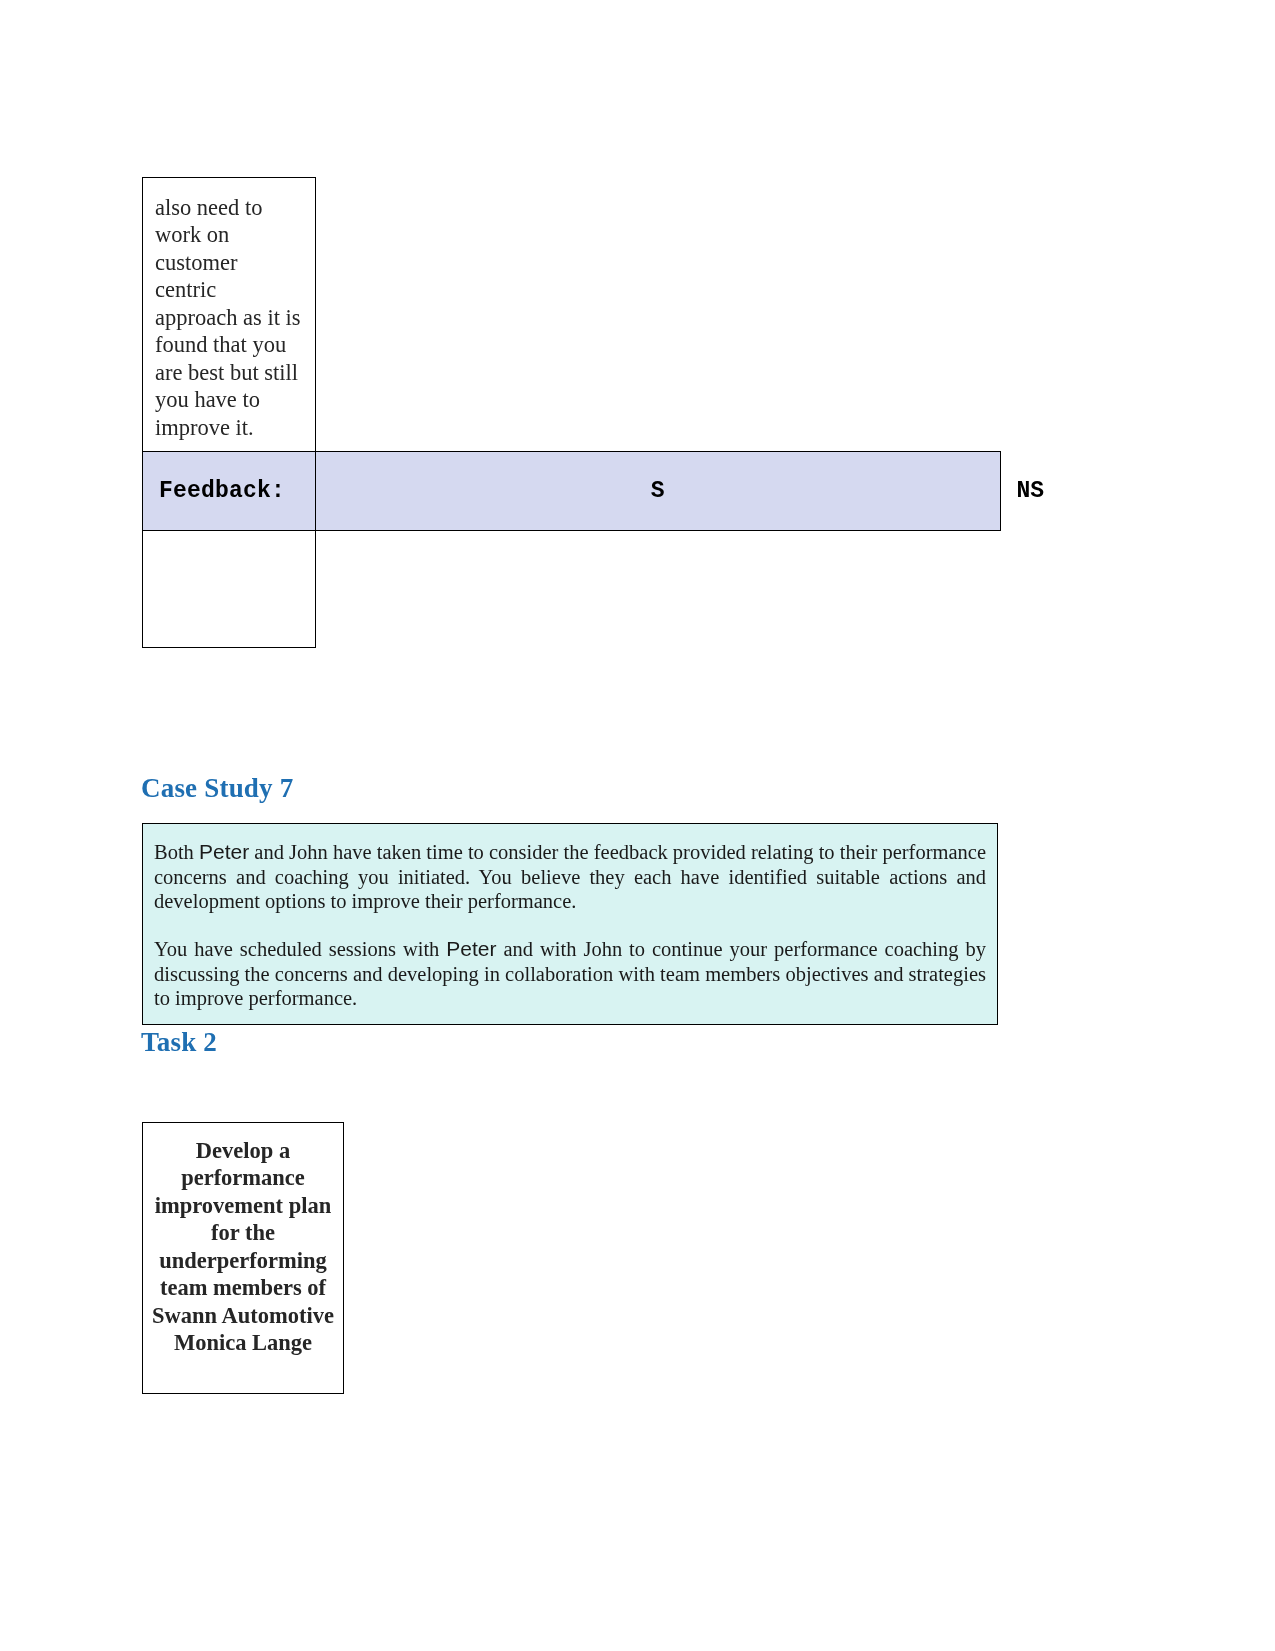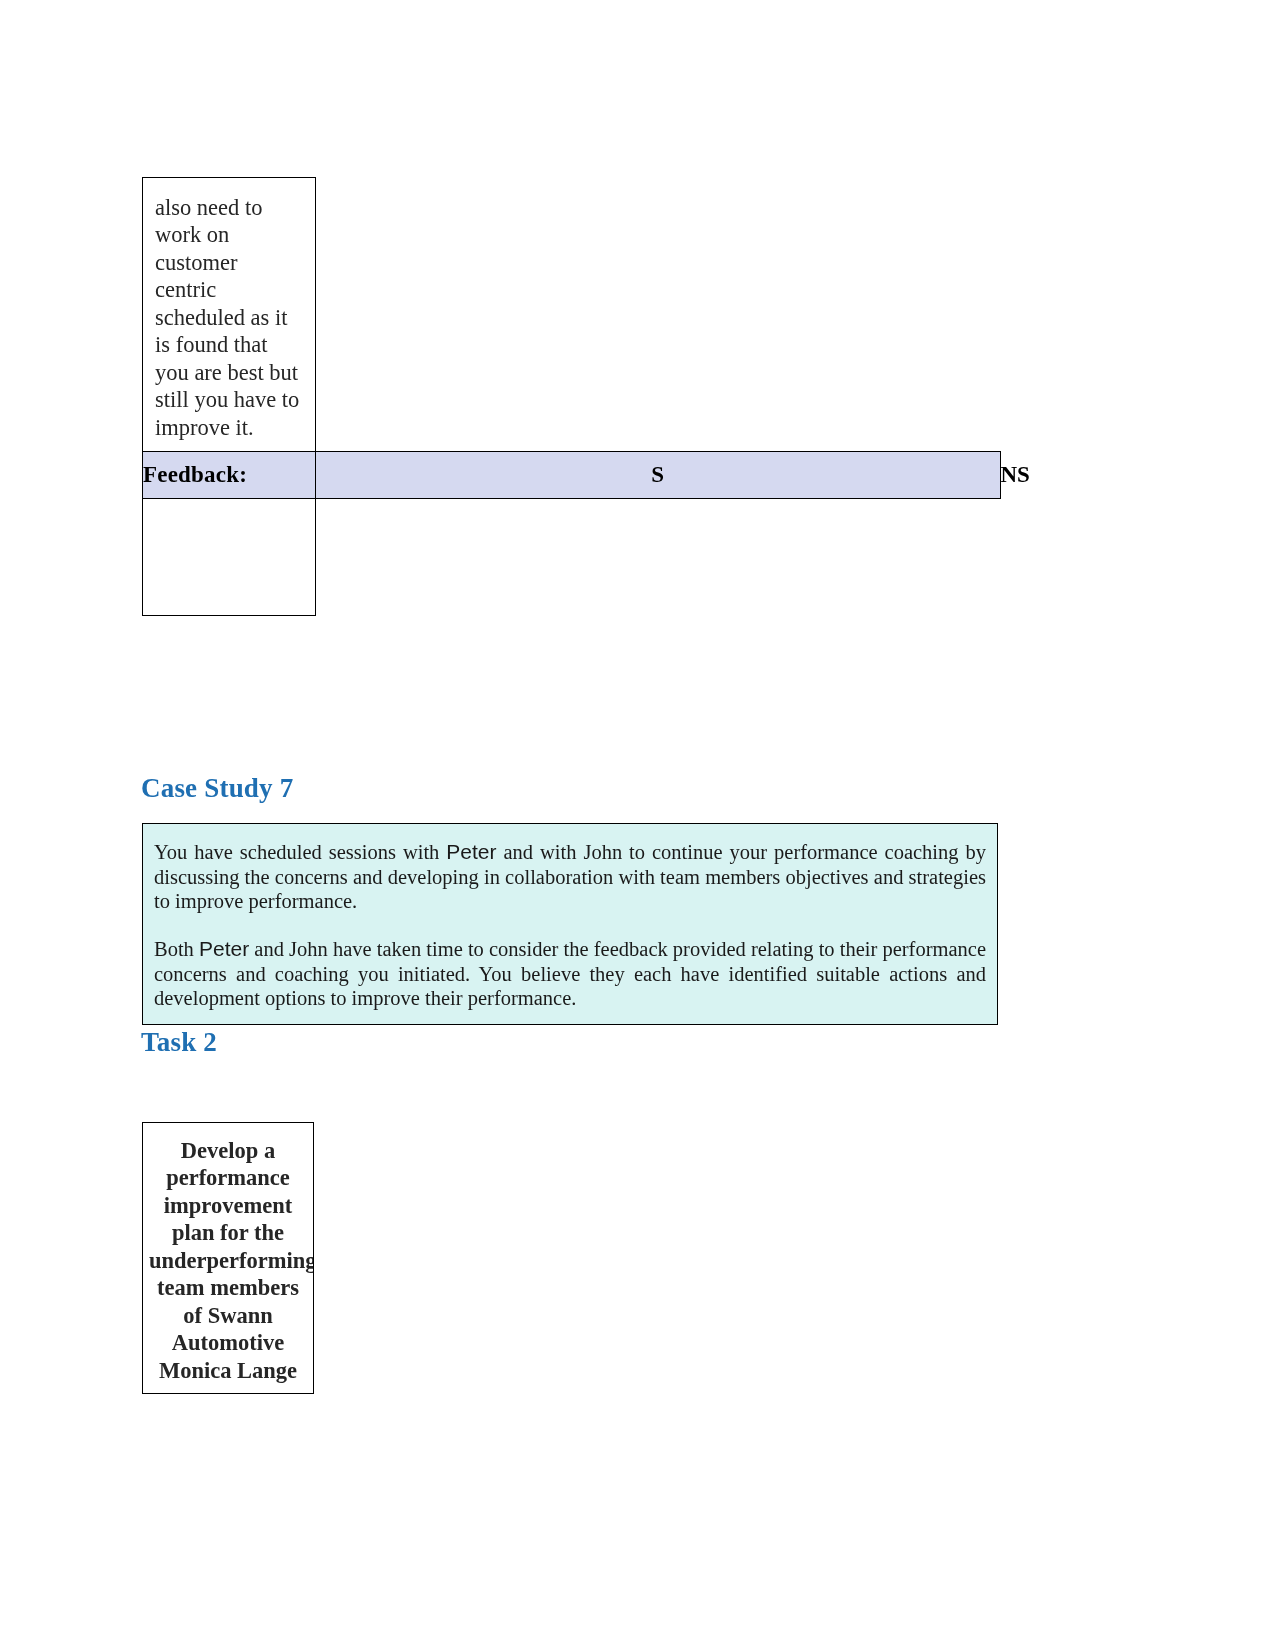--- a/index.html
+++ b/index.html
@@ -48,21 +48,22 @@
 
   .col-narrow { width: 172px; }
   .col-blank  { width: 684px; }
   td.no-border { border: none; }
 
   
   .fb-row td {
     border: 1.6px solid #000000;
     height: 46px;
     vertical-align: middle;
-    padding: 0;
+    padding: 16px;
+    font-family: Liberation Mono, monospace;
   }
   .fb-label {
     background: #d5d9f0;
     font-weight: bold;
     font-size: 23px;
     padding-left: 11px;
     letter-spacing: .2px;
   }
   .fb-mark {
     background: #d5d9f0;
@@ -114,21 +115,21 @@
   .sans-name {
     font-family: "Liberation Sans", "DejaVu Sans", sans-serif;
     font-size: 21px;
   }
 
   
   .task-table {
     position: absolute;
     left: 142px;
     top: 1122px;
-    width: 172px;
+    width: 202px;
     border-collapse: collapse;
     table-layout: fixed;
   }
   .task-table td {
     border: 1.7px solid #000000;
     padding: 0;
     vertical-align: top;
   }
   .task-cell {
     font-weight: bold;
@@ -144,21 +145,21 @@
 </style>
 </head>
 <body>
 
 <div class="page">
 
   <table class="top-table">
     <tbody>
         <tr>
       <td class="col-narrow">
-        <div class="cell-text">also need to work on customer centric scheduled as it is found that you are best but still you have to improve it.</div>
+        <div class="cell-text">also need to work on customer centric approach as it is found that you are best but still you have to improve it.</div>
       </td>
       <td class="col-blank no-border"></td>
     </tr>
 
     <tr class="fb-row">
       <td class="fb-label" colspan="1" style="width:645px;">
         <span>Feedback:</span>
       </td>
       <td class="fb-mark" style="width:68px;">
         <span>S</span>
@@ -177,23 +178,23 @@
     <tr class="tail-row">
       <td class="col-narrow"></td>
       <td class="col-blank no-border"></td>
     </tr>
   </tbody>
     </table>
 
   <div class="heading" id="heading-case-study-2">Case Study 7</div>
 
   <div class="case-box">
+    <p class="case-p"><span>Both </span><span class="sans-name">Peter</span><span> and John have taken time to consider the feedback provided relating to their performance concerns and coaching you initiated. You believe they each have identified suitable actions and development options to improve their performance.</span></p>
+
     <p class="case-p"><span>You have scheduled sessions with </span><span class="sans-name">Peter</span><span> and with John to continue your performance coaching by discussing the concerns and developing in collaboration with team members objectives and strategies to improve performance.</span></p>
-
-    <p class="case-p"><span>Both </span><span class="sans-name">Peter</span><span> and John have taken time to consider the feedback provided relating to their performance concerns and coaching you initiated. You believe they each have identified suitable actions and development options to improve their performance.</span></p>
   </div>
 
   <div class="heading" id="heading-task-2">Task 2</div>
 
   <table class="task-table">
     <tbody>
         <tr>
       <td>
         <div class="task-cell">Develop a performance improvement plan for the underperforming team members of Swann Automotive Monica Lange</div>
       </td>

